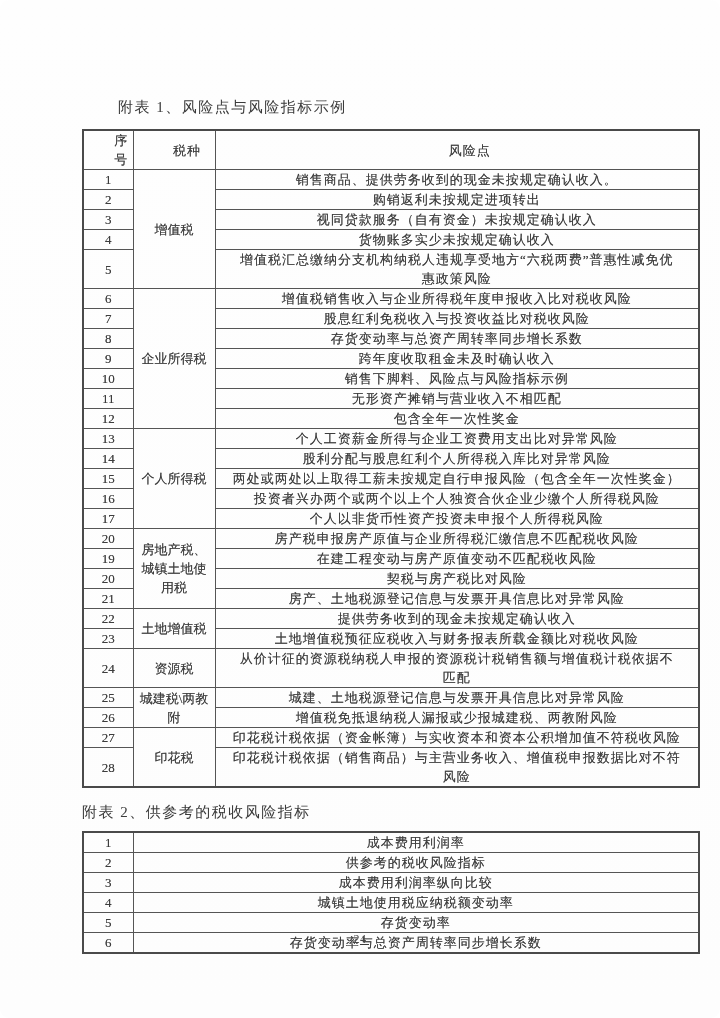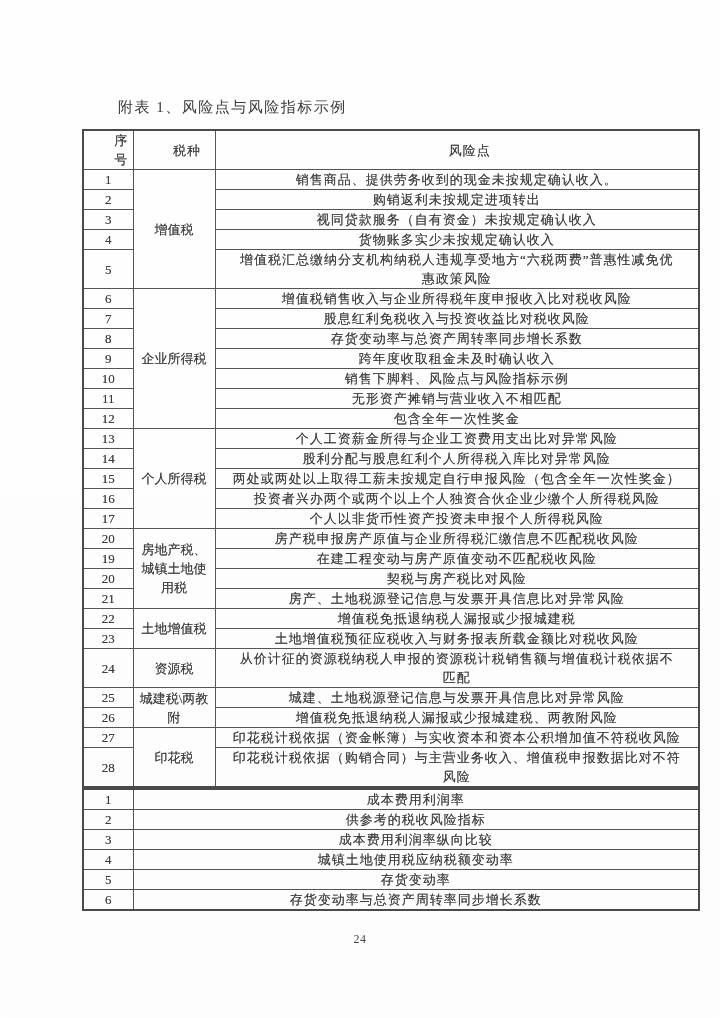--- a/index.html
+++ b/index.html
@@ -182,21 +182,21 @@
             <td class="c-no">20</td>
             <td class="c-risk">契税与房产税比对风险</td>
           </tr>
           <tr>
             <td class="c-no">21</td>
             <td class="c-risk">房产、土地税源登记信息与发票开具信息比对异常风险</td>
           </tr>
           <tr>
             <td class="c-no">22</td>
             <td class="c-tax" rowspan="2">土地增值税</td>
-            <td class="c-risk">增值税免抵退纳税人漏报或少报城建税</td>
+            <td class="c-risk">提供劳务收到的现金未按规定确认收入</td>
           </tr>
           <tr>
             <td class="c-no">23</td>
             <td class="c-risk">土地增值税预征应税收入与财务报表所载金额比对税收风险</td>
           </tr>
           <tr>
             <td class="c-no">24</td>
             <td class="c-tax" rowspan="1">资源税</td>
             <td class="c-risk">从价计征的资源税纳税人申报的资源税计税销售额与增值税计税依据不
 匹配</td>
@@ -210,26 +210,27 @@
             <td class="c-no">26</td>
             <td class="c-risk">增值税免抵退纳税人漏报或少报城建税、两教附风险</td>
           </tr>
           <tr>
             <td class="c-no">27</td>
             <td class="c-tax" rowspan="2">印花税</td>
             <td class="c-risk">印花税计税依据（资金帐簿）与实收资本和资本公积增加值不符税收风险</td>
           </tr>
           <tr>
             <td class="c-no">28</td>
-            <td class="c-risk">印花税计税依据（购销合同）与主营业务收入、增值税申报数据比对不符
+            <td class="c-risk">印花税计税依据（销售商品）与主营业务收入、增值税申报数据比对不符
 风险</td>
           </tr>
         </tbody>
     </table>
 
+    <div class="title t2">附表 2、供参考的税收风险指标</div>
 
     <table class="tbl">
       <colgroup>
         <col class="w-no">
           <col>
       </colgroup>
       <tbody>
           <tr>
             <td class="c-no">1</td>
             <td class="c-risk">成本费用利润率</td>

